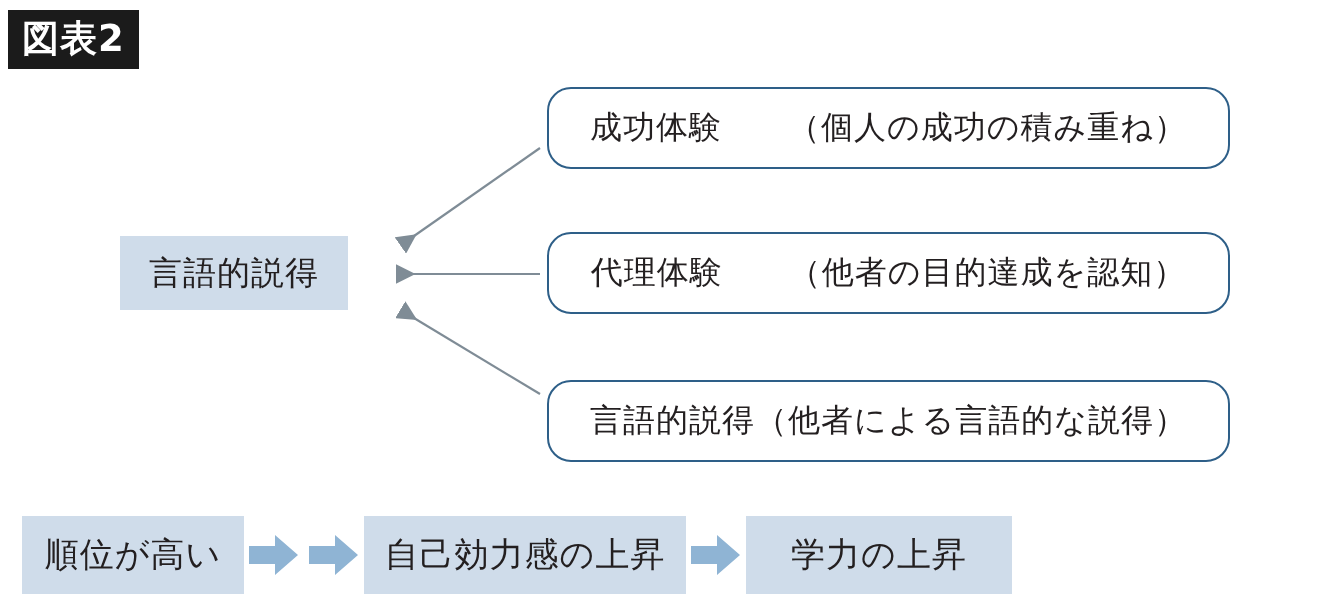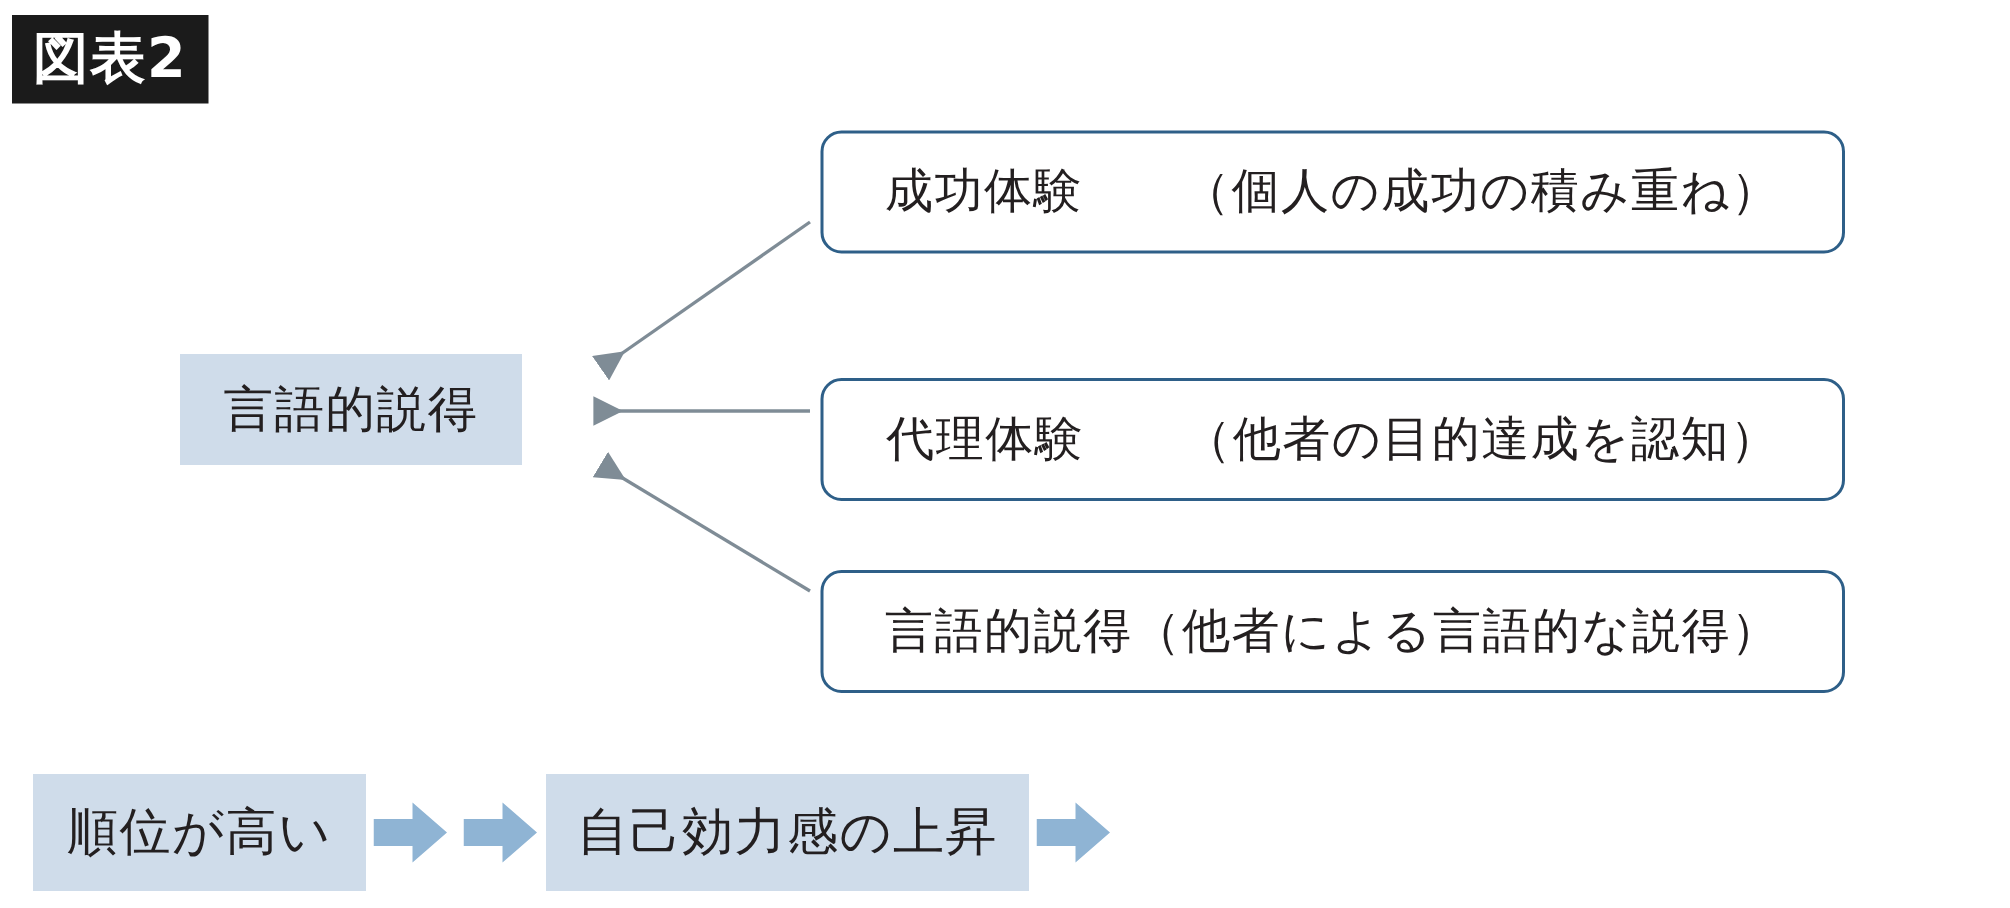--- a/index.html
+++ b/index.html
@@ -46,31 +46,31 @@
     letter-spacing: 1px;
   }
 
   .source-box {
     position: absolute;
     left: 547px;
     width: 683px;
     height: 82px;
     box-sizing: border-box;
     border: 2px solid #2e5f88;
-    border-radius: 14px;
+    border-radius: 24px;
     background: #ffffff;
     display: flex;
     align-items: center;
     justify-content: center;
     font-size: 32px;
     letter-spacing: 1px;
     white-space: pre;
   }
   #source-box-success { top: 87px; }
-  #source-box-vicarious { top: 232px; margin-top: 20px; }
+  #source-box-vicarious { top: 232px; }
   #source-box-verbal { top: 367px; margin-top: 13px; }
 
   #arrows-svg {
     position: absolute;
     left: 0;
     top: 0;
     width: 1340px;
     height: 605px;
     pointer-events: none;
   }
@@ -154,13 +154,14 @@
   </div>
 
   <div class="flow-box w3">自己効力感の上昇</div>
 
   <div class="flow-arrow">
     <svg width="50" height="44" viewBox="0 0 50 44" xmlns="http://www.w3.org/2000/svg">
       <path d="M0,13 L26,13 L26,2 L49,22 L26,42 L26,31 L0,31 Z" fill="#8fb4d4"></path>
     </svg>
   </div>
 
+  <div class="flow-box w4">学力の上昇</div>
 </div>
 
 </body></html>

